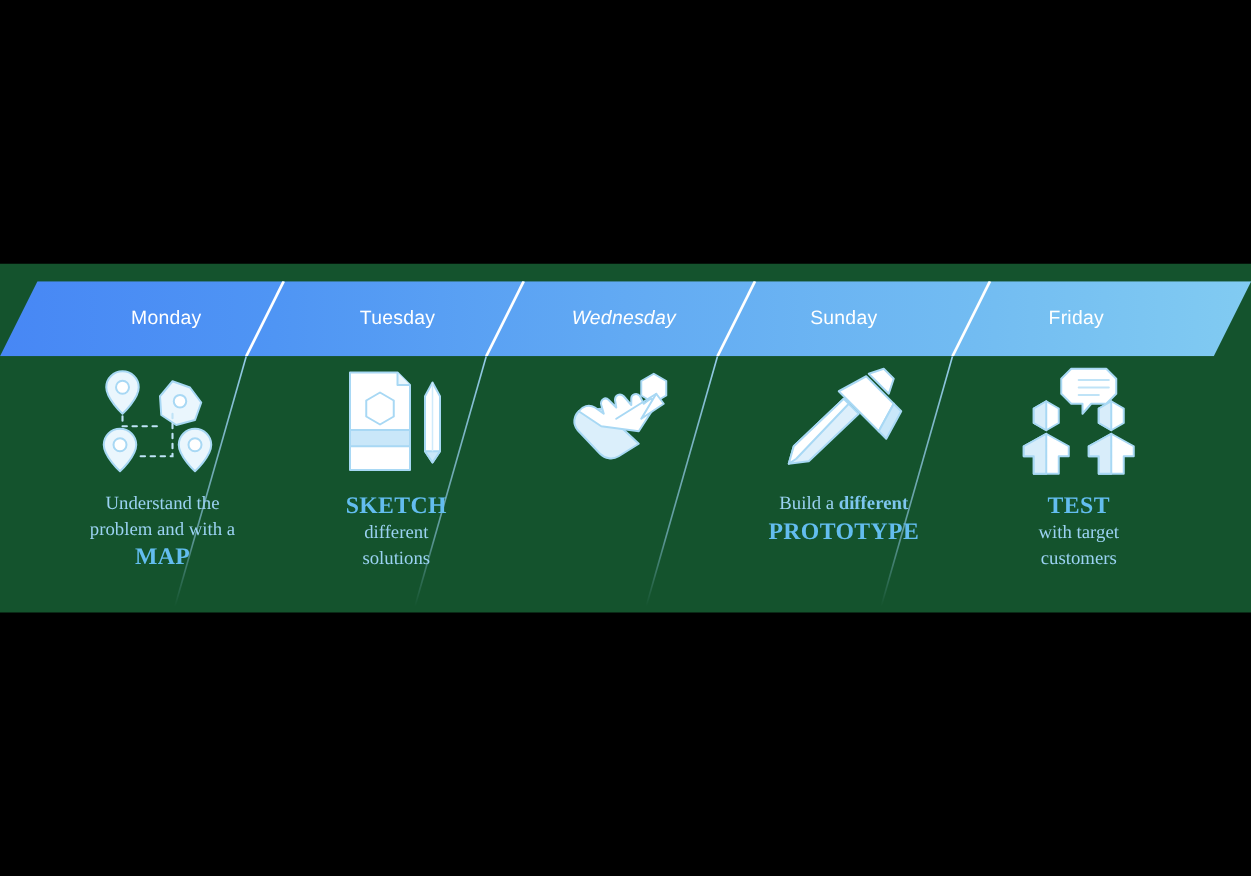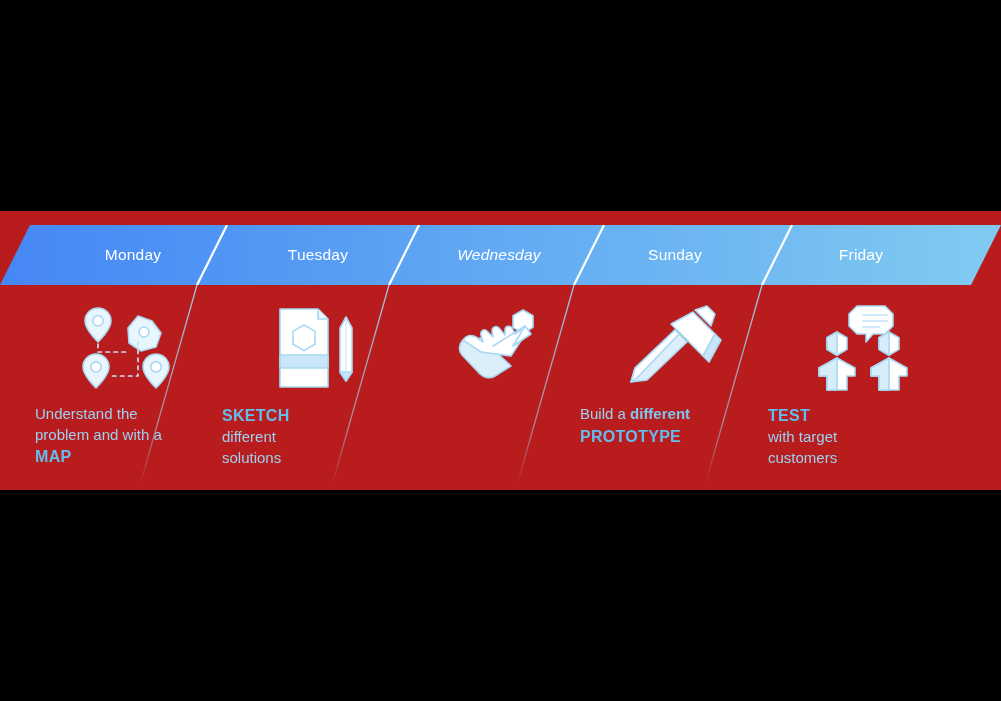--- a/index.html
+++ b/index.html
@@ -21,21 +21,21 @@
     background: #000000;
   }
 
   
   #canvas {
     position: absolute;
     left: 0;
     top: 211px;
     width: 1001px;
     height: 279px;
-    background: #b91c1c;
+    background: #14532d;
     overflow: hidden;
   }
 
   
   #banner {
     position: absolute;
     left: 0;
     top: 14px;
     width: 1001px;
     height: 60px;
@@ -61,39 +61,41 @@
     left: 0;
     top: 74px;
     width: 1001px;
     height: 205px;
     pointer-events: none;
   }
 
   
   .col {
     position: absolute;
-    top: 87px;
+    top: 76px;
     width: 190px;
+    text-align: center;
+    font-family: Liberation Serif, serif;
   }
   .icon-wrap {
     height: 100px;
     display: flex;
     align-items: center;
     justify-content: center;
   }
   .caption {
     margin-top: 6px;
     font-size: 15px;
     line-height: 20.5px;
     color: #9bd2f2;
     font-weight: 400;
   }
   .caption .lt   { color: #9bd2f2; font-weight: 400; }
   .caption .semi { color: #7ec6ef; font-weight: 600; }
-  .caption .big  { color: #63bdef; font-weight: 700; font-size: 16px; letter-spacing: 0.3px; }
+  .caption .big  { color: #63bdef; font-weight: 700; font-size: 19px; letter-spacing: 0.3px; }
   .caption .bigln { display: block; line-height: 23px; }
 </style>
 </head>
 <body>
 
 <div id="stage">
 
   <div id="canvas">
 
     <div id="banner">

